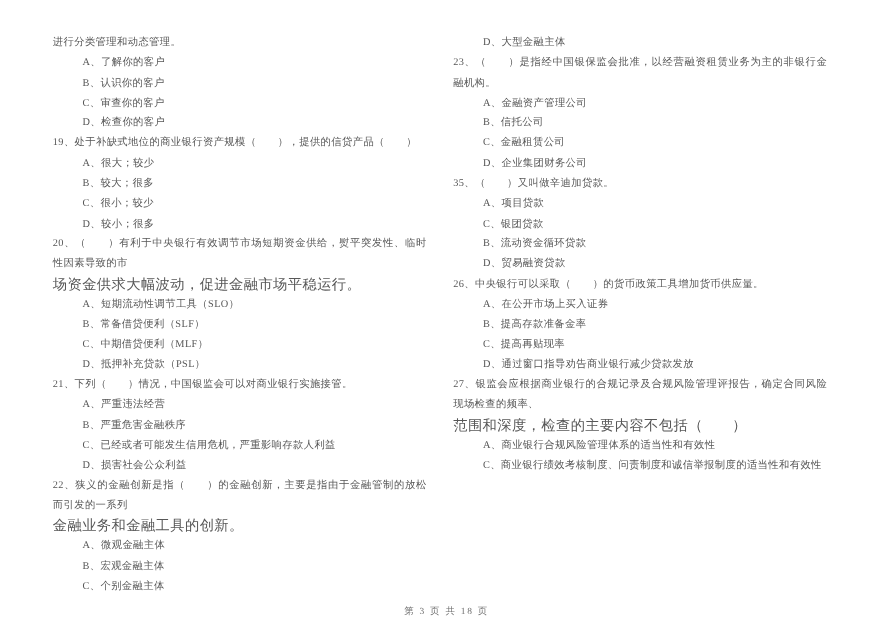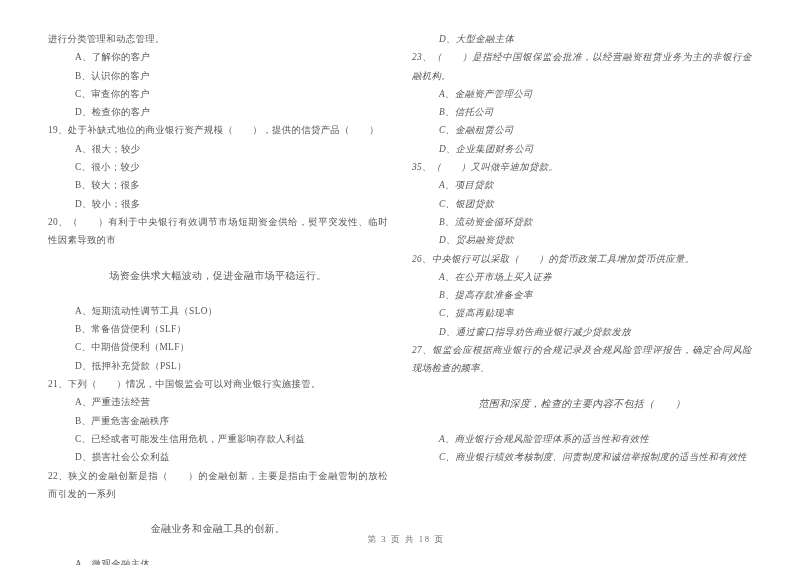--- a/index.html
+++ b/index.html
@@ -32,61 +32,59 @@
   }
   .col {
     width: 340px;
     box-sizing: border-box;
   }
   .col-left {
     margin-right: 24px;
   }
   .col-right {
     margin-left: 0;
-    font-style: italic;
   }
   .q-block {
     margin: 0;
     padding: 0;
   }
   
   .stem {
     font-size: 9.4px;
     line-height: 18.3px;
     letter-spacing: 0.35px;
     color: #575757;
     text-align: justify;
     text-justify: inter-character;
     margin: 0;
     padding: 0;
     white-space: normal;
   }
   
   .cont {
-    font-size: 10px;
+    font-size: 13px;
     line-height: 18.3px;
     letter-spacing: 0.35px;
     color: #575757;
-    margin: 17px;
-    text-align: center;
+    margin: 0;
   }
   
   .opt {
     font-size: 9.4px;
     line-height: 18.3px;
     letter-spacing: 0.35px;
     color: #575757;
     margin: 0;
     padding-left: 27px;
   }
   .footer {
     position: absolute;
     left: 0;
     right: 0;
-    bottom: 19px;
+    bottom: 3px;
     text-align: center;
     font-size: 8.6px;
     letter-spacing: 1.6px;
     color: #6f6f6f;
     font-family: "Liberation Serif", "DejaVu Serif", serif;
     padding-left: 12px;
   }
   
   .page, .footer {
     -webkit-font-smoothing: antialiased;
@@ -108,22 +106,22 @@
         <p class="stem">进行分类管理和动态管理。</p>
         <p class="opt">A、了解你的客户</p>
         <p class="opt">B、认识你的客户</p>
         <p class="opt">C、审查你的客户</p>
         <p class="opt">D、检查你的客户</p>
       </div>
 
       <div class="q-block">
         <p class="stem">19、处于补缺式地位的商业银行资产规模（　　），提供的信贷产品（　　）</p>
         <p class="opt">A、很大；较少</p>
+        <p class="opt">B、较大；很多</p>
         <p class="opt">C、很小；较少</p>
-        <p class="opt">B、较大；很多</p>
         <p class="opt">D、较小；很多</p>
       </div>
 
       <div class="q-block">
         <p class="stem">20、（　　）有利于中央银行有效调节市场短期资金供给，熨平突发性、临时性因素导致的市</p>
         <p class="cont">场资金供求大幅波动，促进金融市场平稳运行。</p>
         <p class="opt">A、短期流动性调节工具（SLO）</p>
         <p class="opt">B、常备借贷便利（SLF）</p>
         <p class="opt">C、中期借贷便利（MLF）</p>
         <p class="opt">D、抵押补充贷款（PSL）</p>

